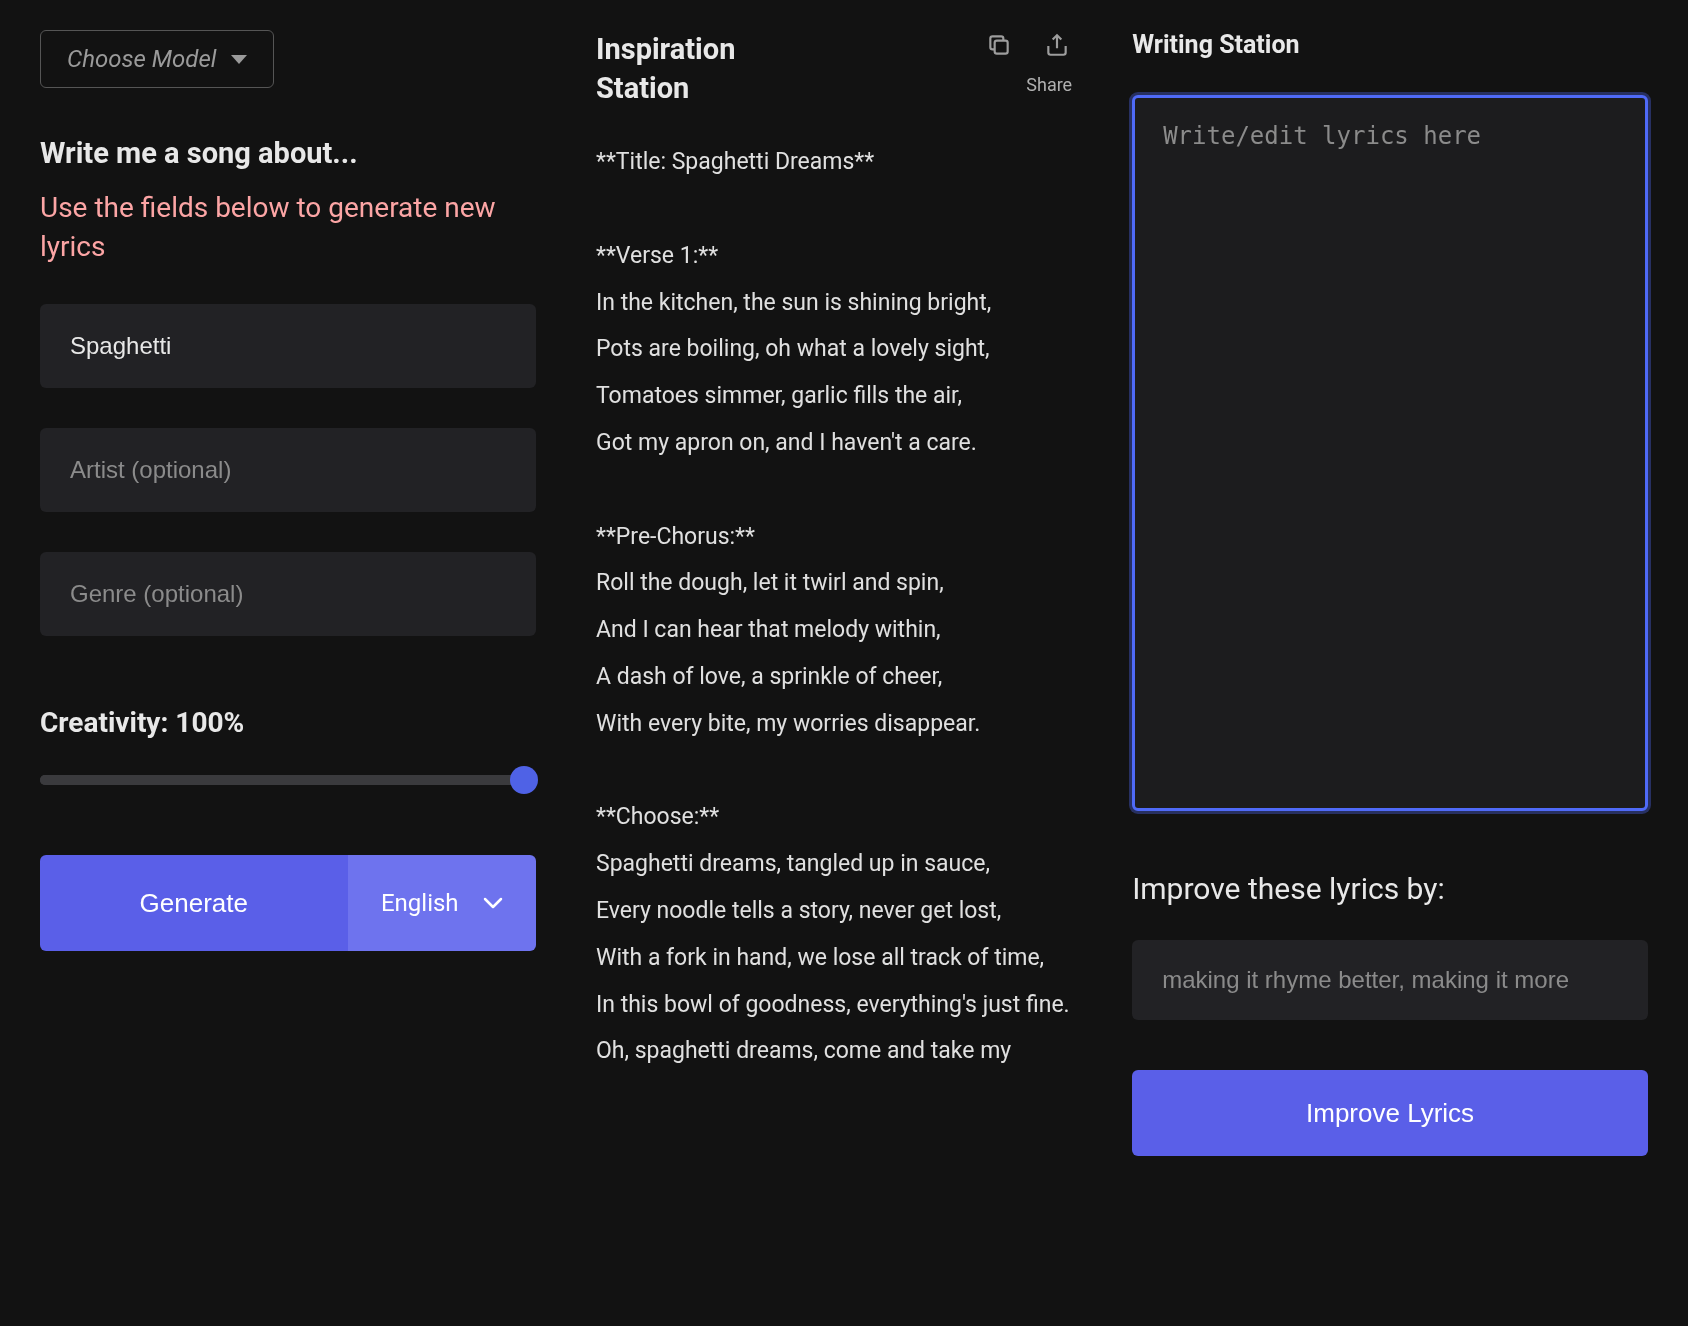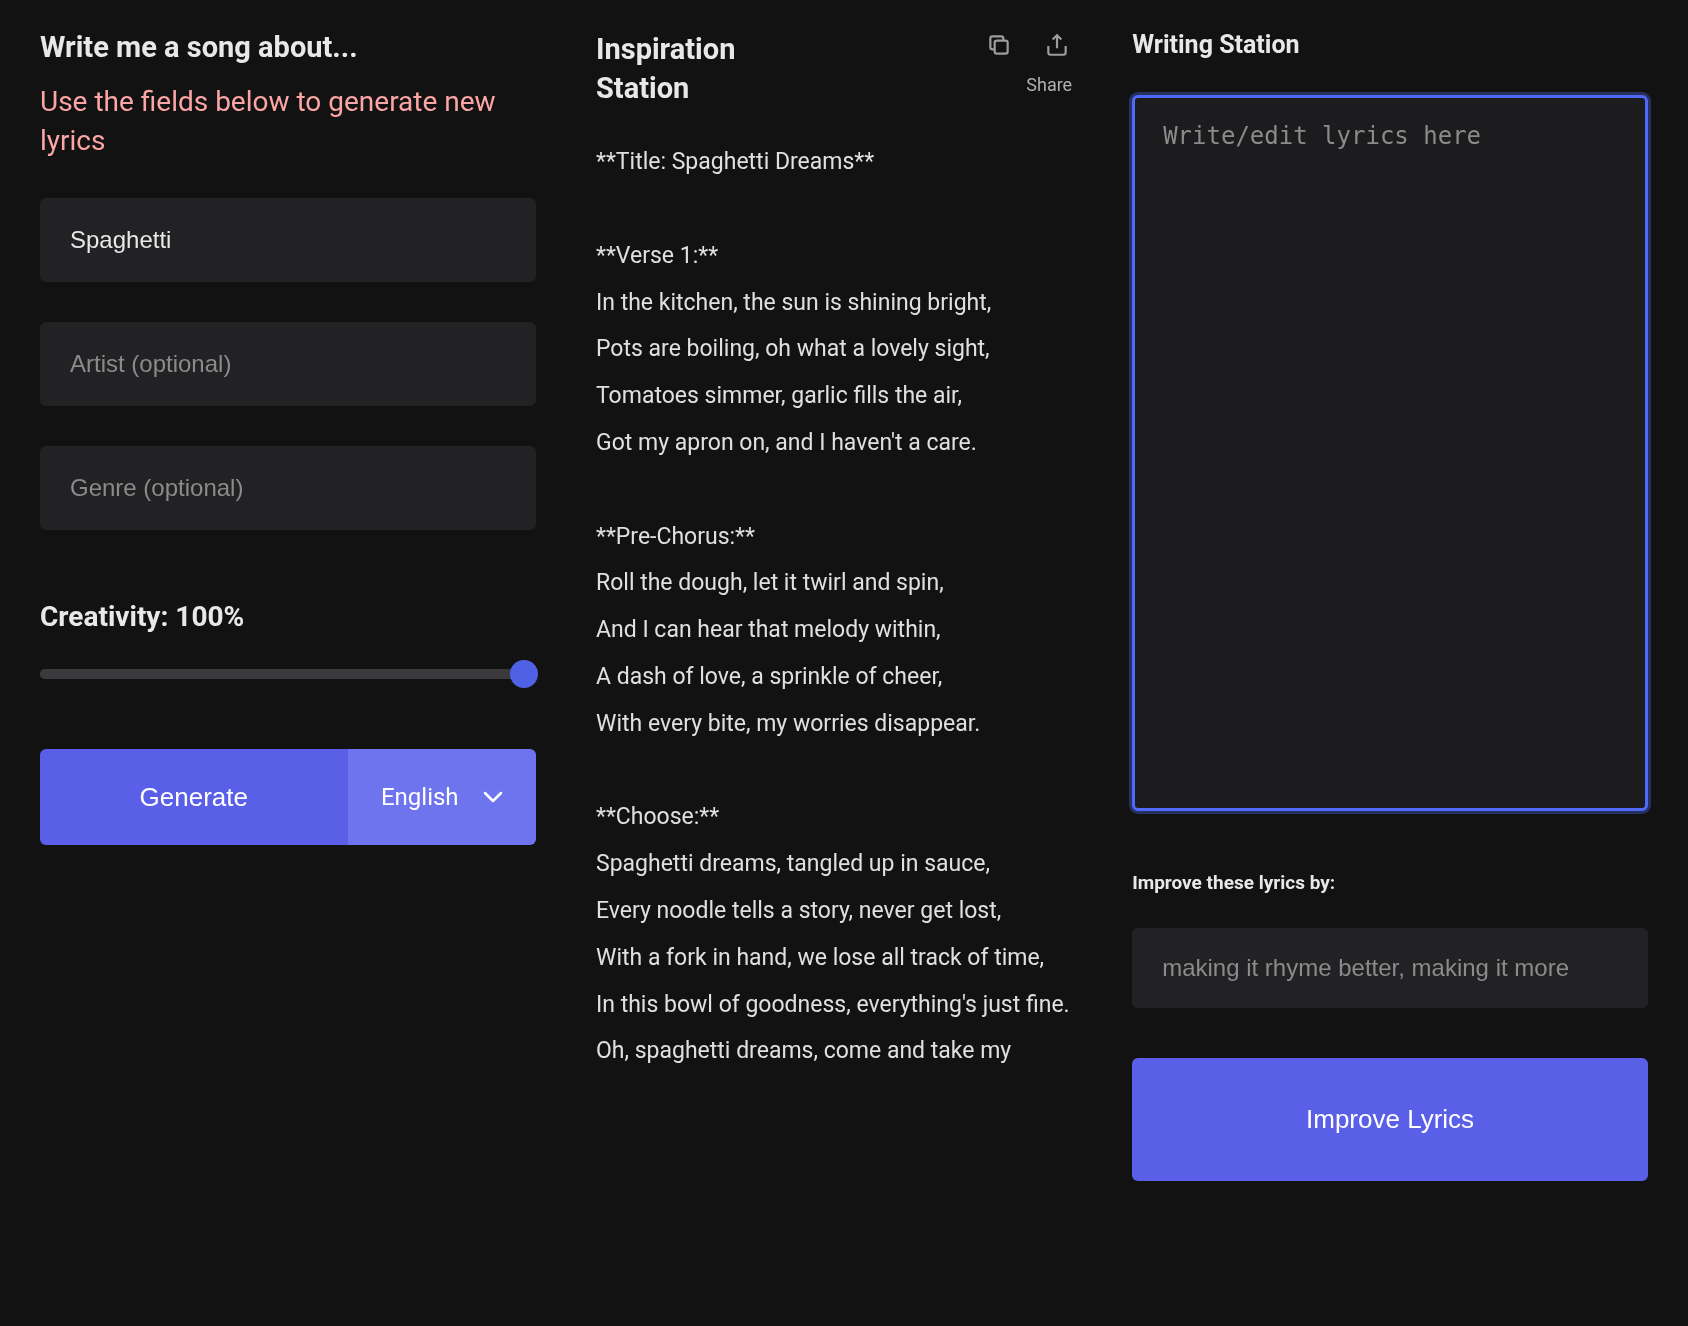--- a/index.html
+++ b/index.html
@@ -174,49 +174,53 @@
       border-radius: 6px;
       padding: 24px 28px;
       color: #fde047;
       font-size: 24px;
       resize: none;
       outline: none;
       box-shadow: 0 0 0 3px rgba(79,106,248,0.35);
     }
     .ws-area::placeholder { color: #8b8b8b; }
 
-    .improve-title { font-size: 19px; font-weight: 700; margin: 60px 0 34px; }
+    .improve-title { font-size: 30px; font-weight: 400; margin: 60px 0 34px; }
     .improve-field {
       width: 100%;
       background: #222225;
       border: none;
       border-radius: 6px;
       color: #e8e8e8;
       font-size: 24px;
       padding: 26px 30px;
       margin-bottom: 50px;
     }
     .improve-field::placeholder { color: #8b8b8b; }
     .improve-btn {
       width: 100%;
-      height: 123px;
+      height: 86px;
       background: #5a5fe8;
       border: none;
       border-radius: 6px;
       color: #fff;
       font-size: 26px;
       font-weight: 500;
       cursor: pointer;
     }
   </style>
 </head>
 <body>
 
 <div class="col col-left">
 
+  <div class="model-select">
+    <span>Choose Model</span>
+    <span class="caret"></span>
+  </div>
 
   <h2 class="prompt-title">Write me a song about...</h2>
 
   <p class="subtext">Use the fields below to generate new lyrics</p>
 
   <input class="field" value="Spaghetti" style="">
 
   <input class="field" placeholder="Artist (optional)" style="">
 
   <input class="field" placeholder="Genre (optional)" style="">

